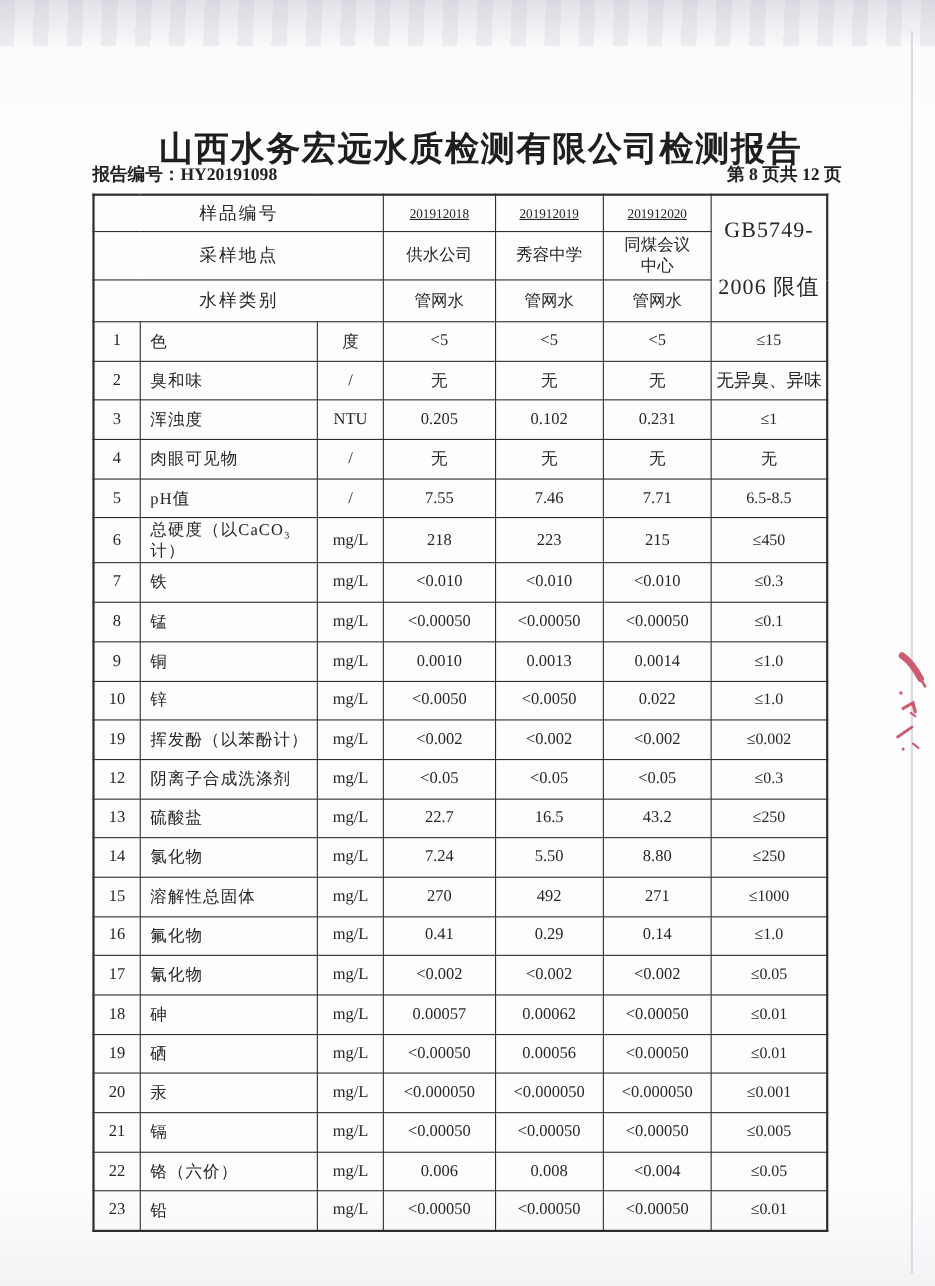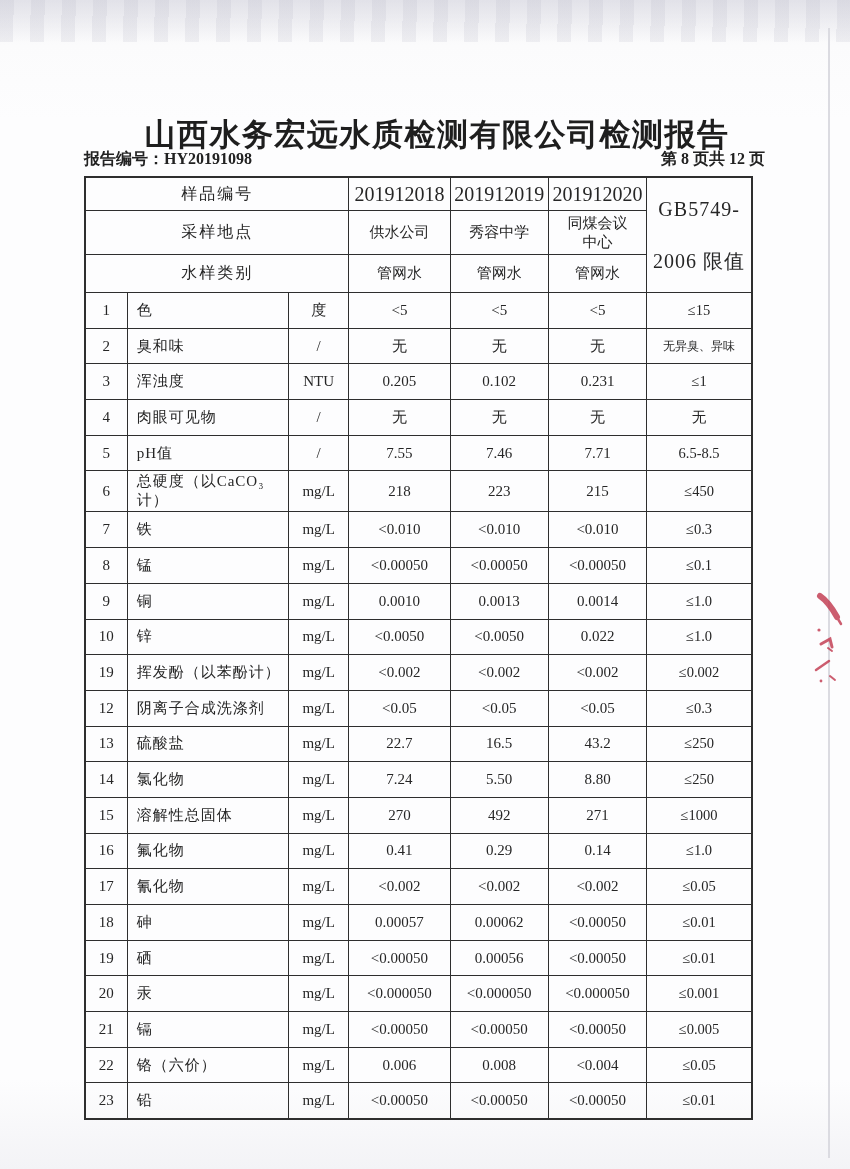--- a/index.html
+++ b/index.html
@@ -45,31 +45,31 @@
   .report-table td {
     border: 1px solid #2e2e2e;
     text-align: center;
     vertical-align: middle;
     font-size: 15px;
     padding: 1px 2px;
     overflow: hidden;
     color: #262626;
   }
   thead td.h-label { font-size: 16px; letter-spacing: 2px; }
-  thead td.h-sample { font-size: 20px; }
+  thead td.h-sample { font-size: 12px; text-decoration: underline; }
   thead tr.hr1 td { height: 30px; margin-top: 27px; }
   thead tr.hr2 td { height: 41px; }
   thead tr.hr3 td { height: 35px; font-family: Liberation Serif, serif; }
   td.h-loc { white-space: pre-line; line-height: 1.25; }
   td.h-limit { font-size: 20px; line-height: 2.6; letter-spacing: 1px; }
   tbody td { height: 32.7px; }
   tbody td.c-item { text-align: left; padding-left: 9px; letter-spacing: 1px; }
   tbody td.c-no { font-size: 15px; }
   tbody td.c-limit { font-size: 14.5px; }
-  tbody tr:nth-child(2) td.c-limit { font-size: 12px; letter-spacing: 0; }
+  tbody tr:nth-child(2) td.c-limit { font-size: 16px; letter-spacing: 0; }
   .stamp { position: absolute; left: 806px; top: 588px; }
 </style>
 </head>
 <body>
 
 <div class="scan-top-noise"></div>
 <div class="page-edge-line"></div>
 
 <svg class="stamp" width="42" height="108" viewBox="0 0 42 108">
   <g fill="none" stroke="#c23a50" stroke-linecap="round" opacity="0.82">

